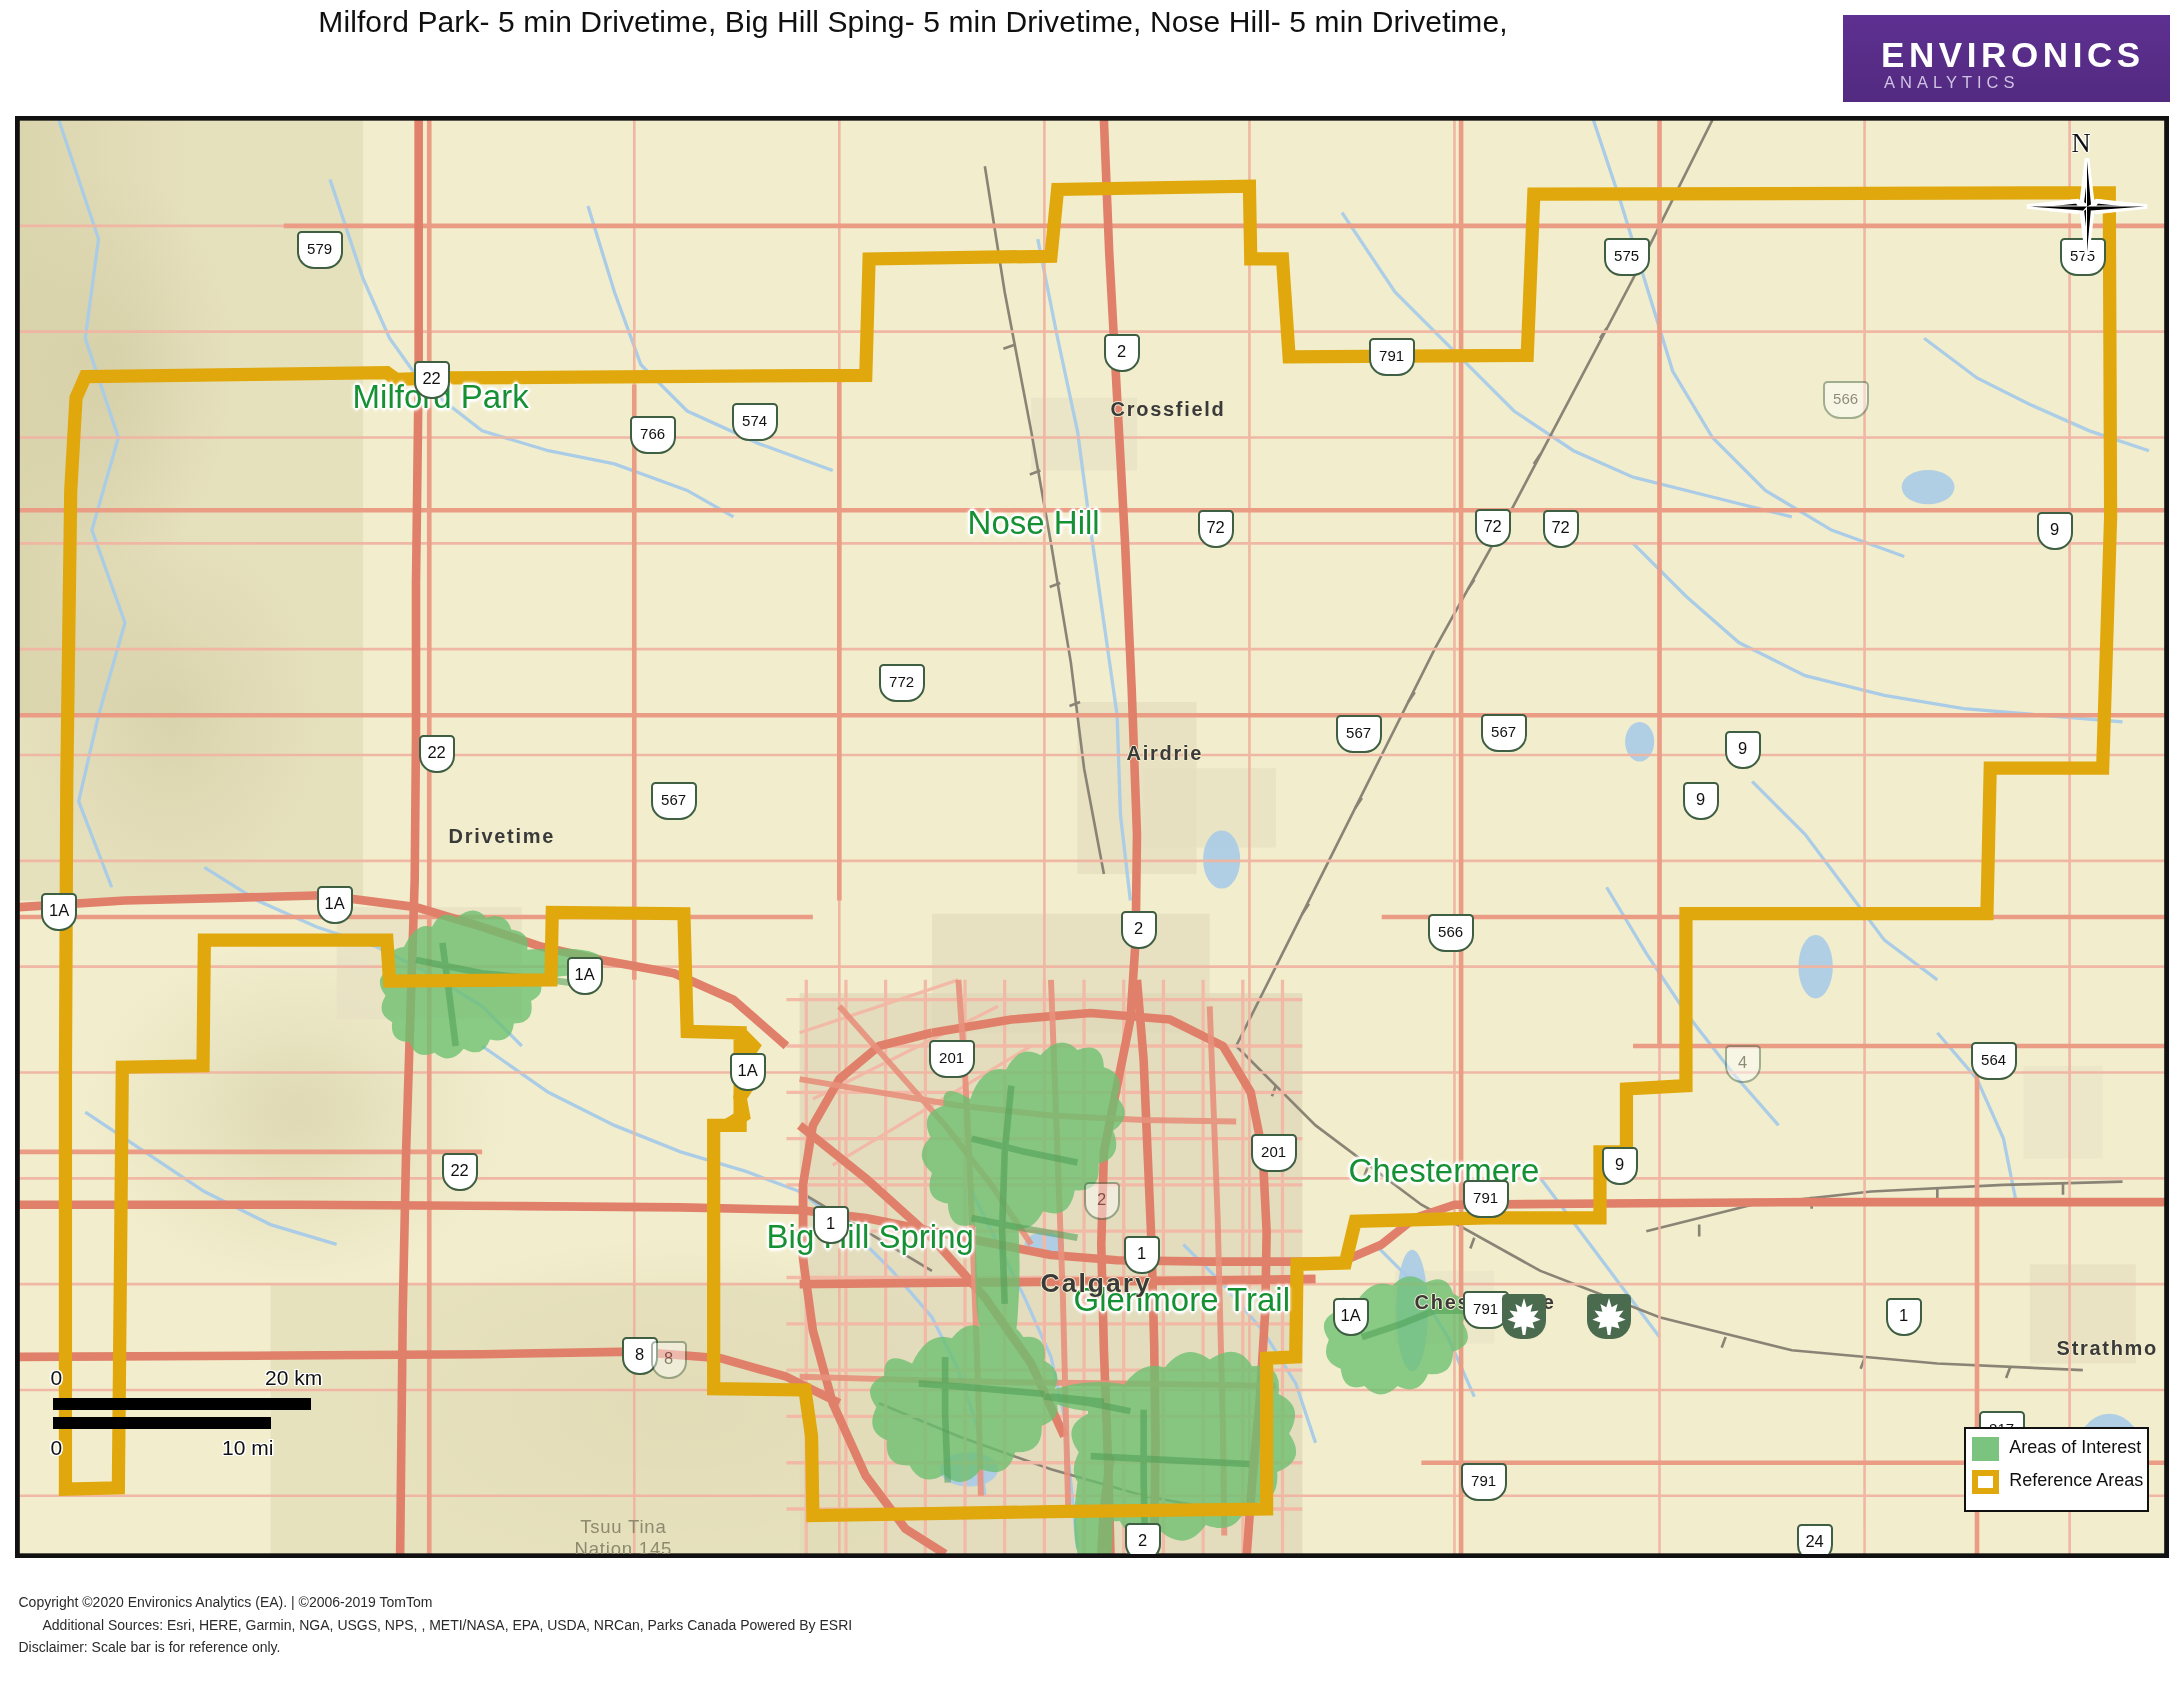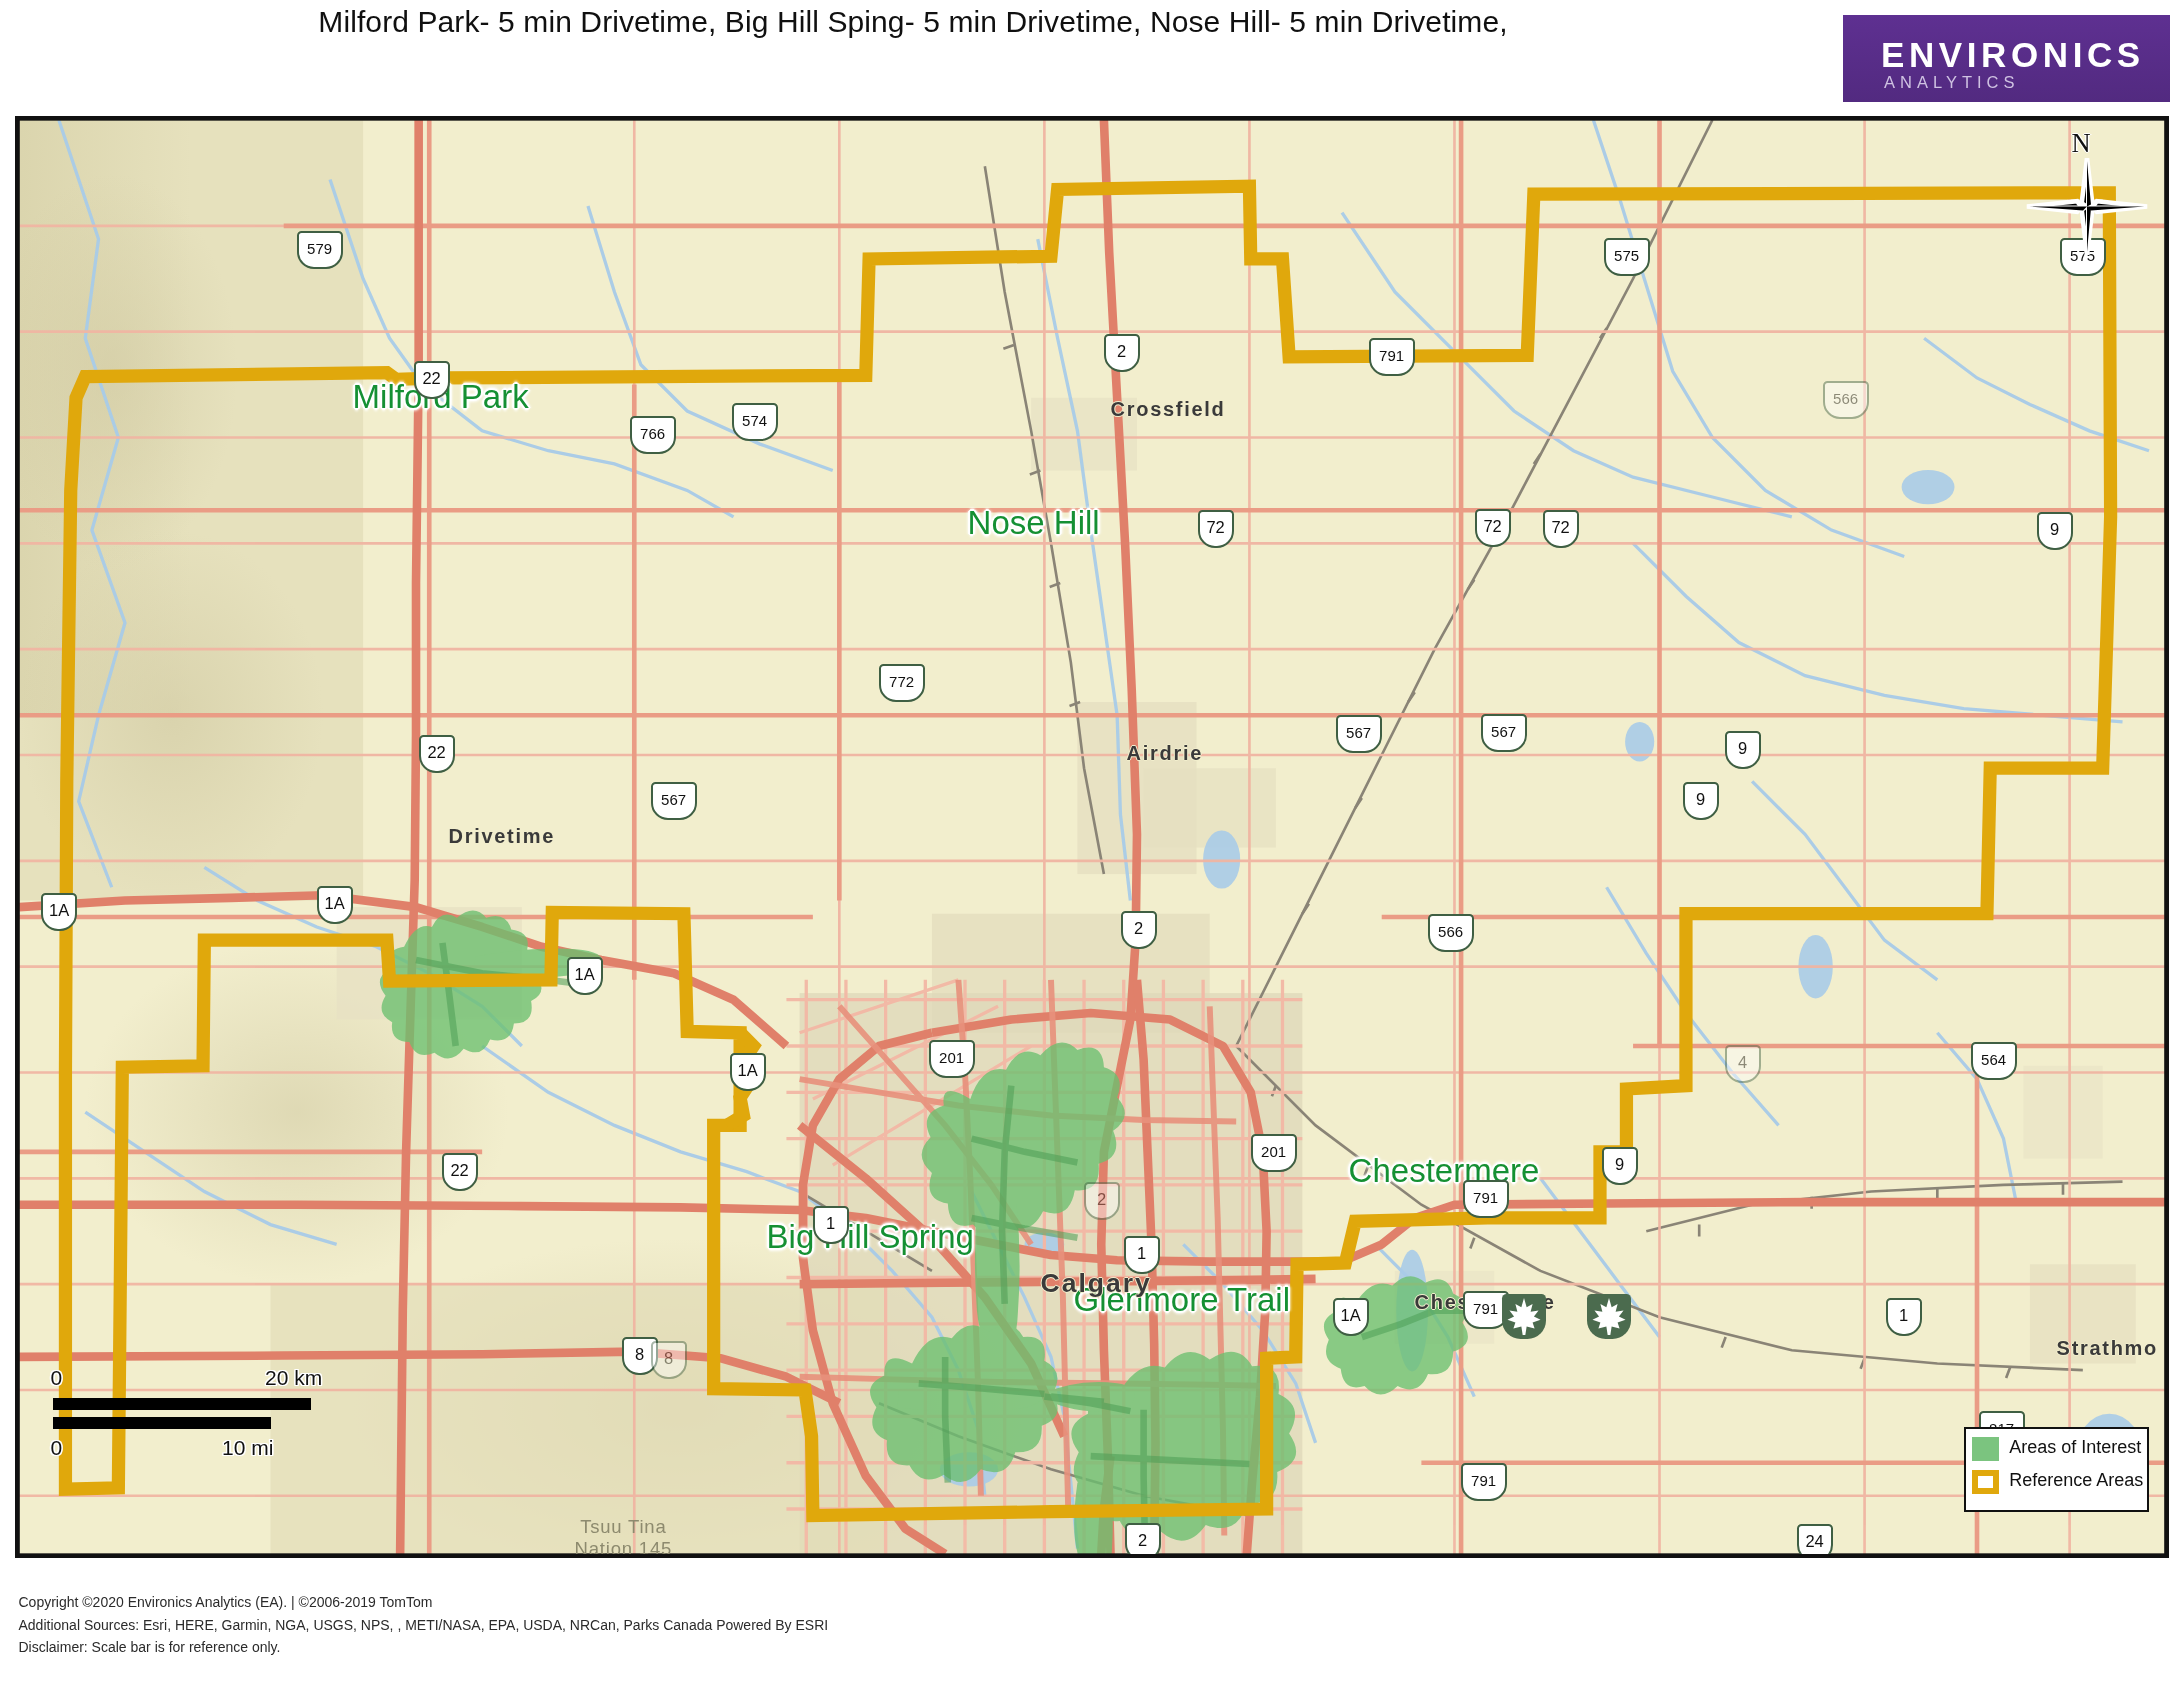--- a/index.html
+++ b/index.html
@@ -117,21 +117,21 @@
   .lg-lbl{color:#111;font-size:18px;white-space:nowrap;}
 
   
   #footer{position:absolute;left:0;top:1569px;width:2183px;height:118px;background:#fff;}
   .ft-line{
     position:absolute;left:18.5px;color:#2b2b2b;font-size:14px;white-space:nowrap;
     font-family:"Liberation Sans", sans-serif;
   }
   #ft-line-1{top:2.6px;}
   #ft-line-2{top:25px;}
-  #ft-line-3{top:48px;}
+  #ft-line-3{top:48px;margin-left:24px;}
   #ft-line-4{top:70px;}
 </style>
 </head>
 <body>
 
 <div id="header">
   <div id="map-title">Milford Park- 5 min Drivetime, Big Hill Sping- 5 min Drivetime, Nose Hill- 5 min Drivetime,</div>
   <div id="brand-logo">
     <div id="brand-primary">ENVIRONICS</div>
     <div id="brand-secondary">ANALYTICS</div>

